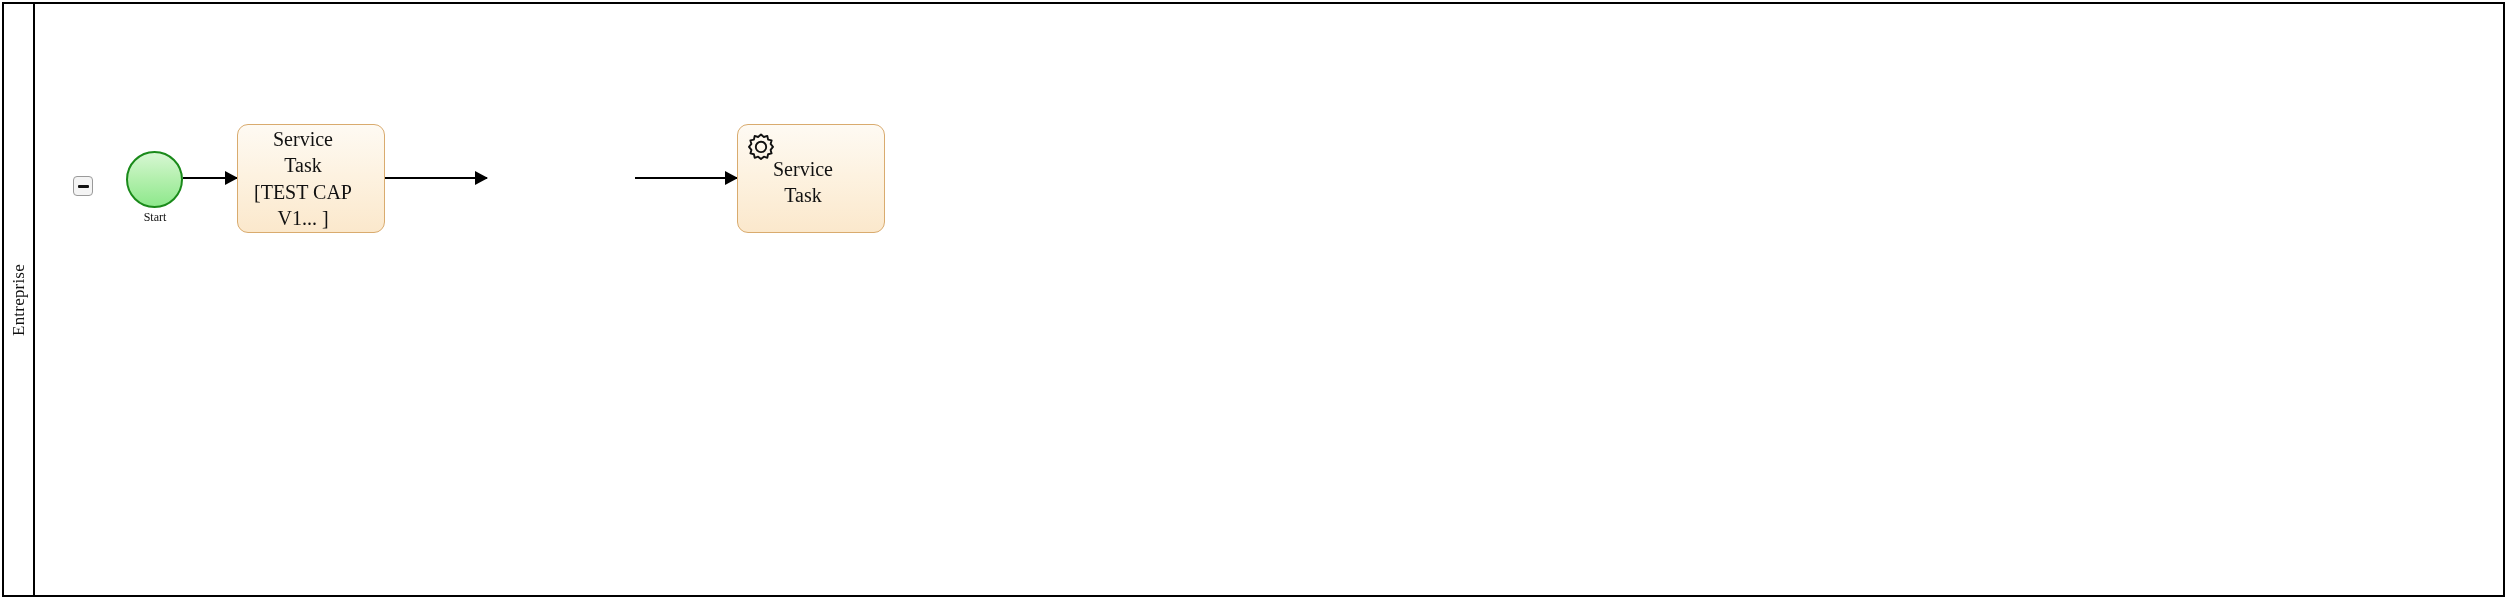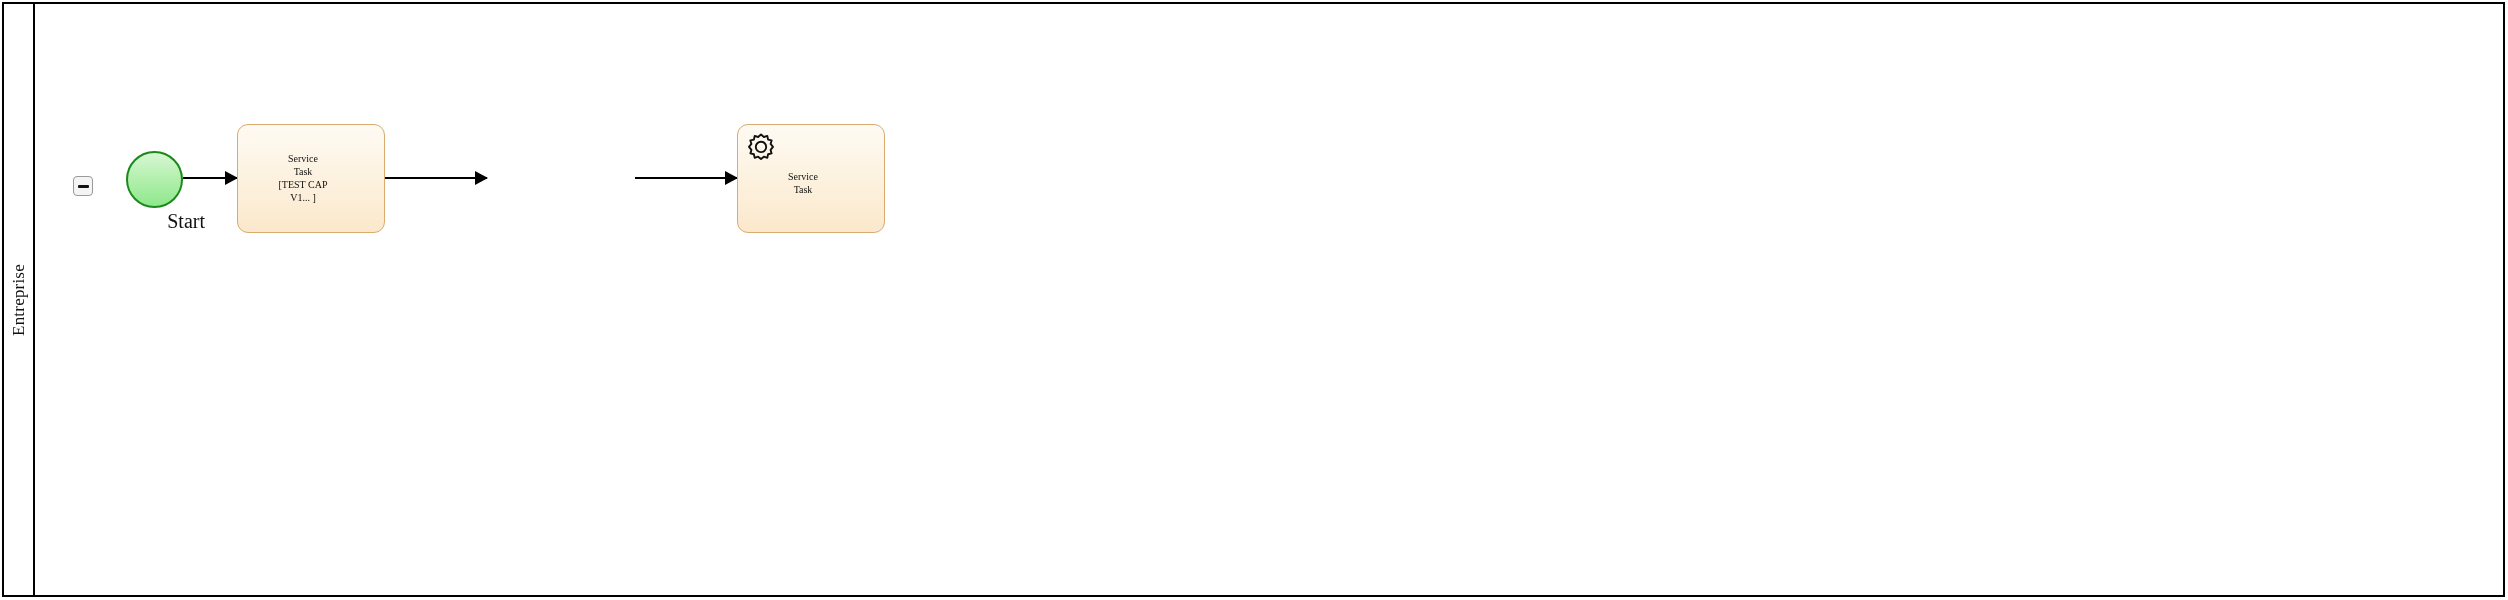--- a/index.html
+++ b/index.html
@@ -97,22 +97,22 @@
     border-radius: 50%;
     box-sizing: border-box;
     border: 2px solid #1a8a1a;
     background: linear-gradient(to bottom, #d7f7d3 0%, #b6f0b0 45%, #8ee88c 100%);
   }
   .start-label {
     position: absolute;
     left: 70px;
     top: 206px;
     width: 100px;
-    text-align: right;
-    font-size: 20px;
+    text-align: center;
+    font-size: 12px;
     color: #111111;
   }
 
   
   .task {
     position: absolute;
     top: 120px;
     width: 148px;
     height: 109px;
     box-sizing: border-box;
@@ -120,21 +120,21 @@
     border-radius: 11px;
     background: linear-gradient(to bottom, #fefaf3 0%, #fdf2e0 48%, #fbe8cc 100%);
   }
   .task-label {
     position: absolute;
     left: 0;
     right: 16px;
     top: 50%;
     transform: translateY(-50%);
     text-align: center;
-    font-size: 10px;
+    font-size: 20px;
     line-height: 1.33;
     color: #111111;
     padding: 0 6px;
     box-sizing: border-box;
     white-space: pre-line;
   }
   .task.with-icon .task-label {
     top: 54%;
   }
 

